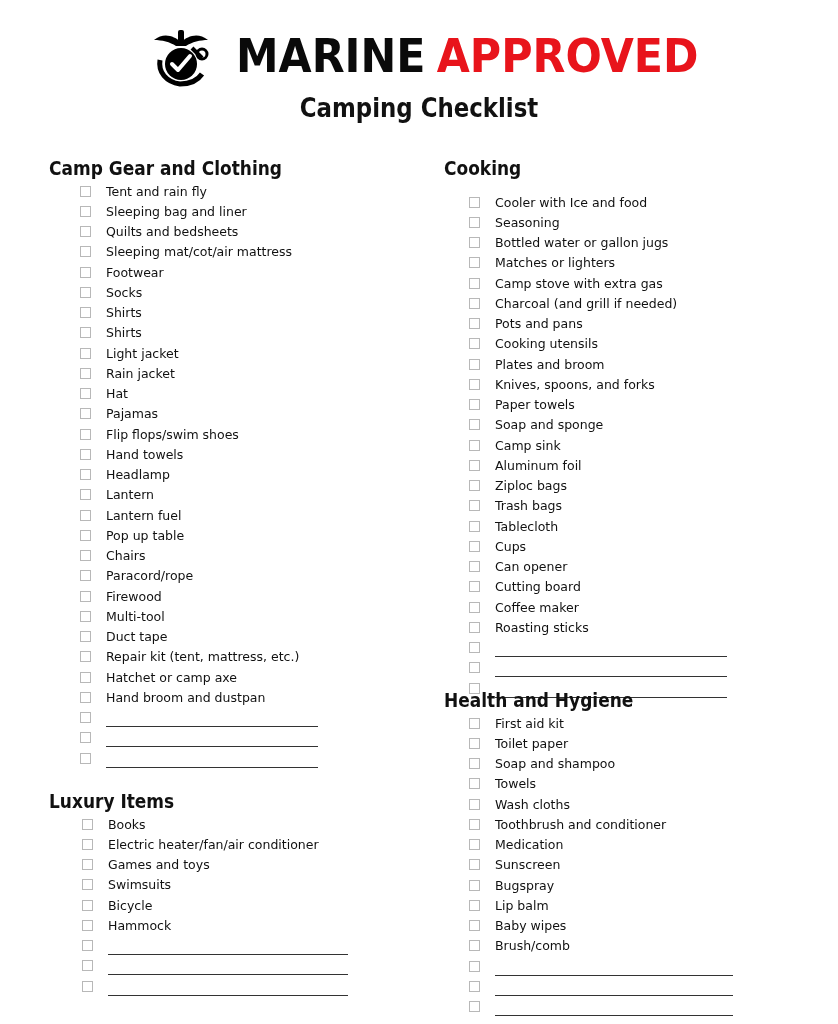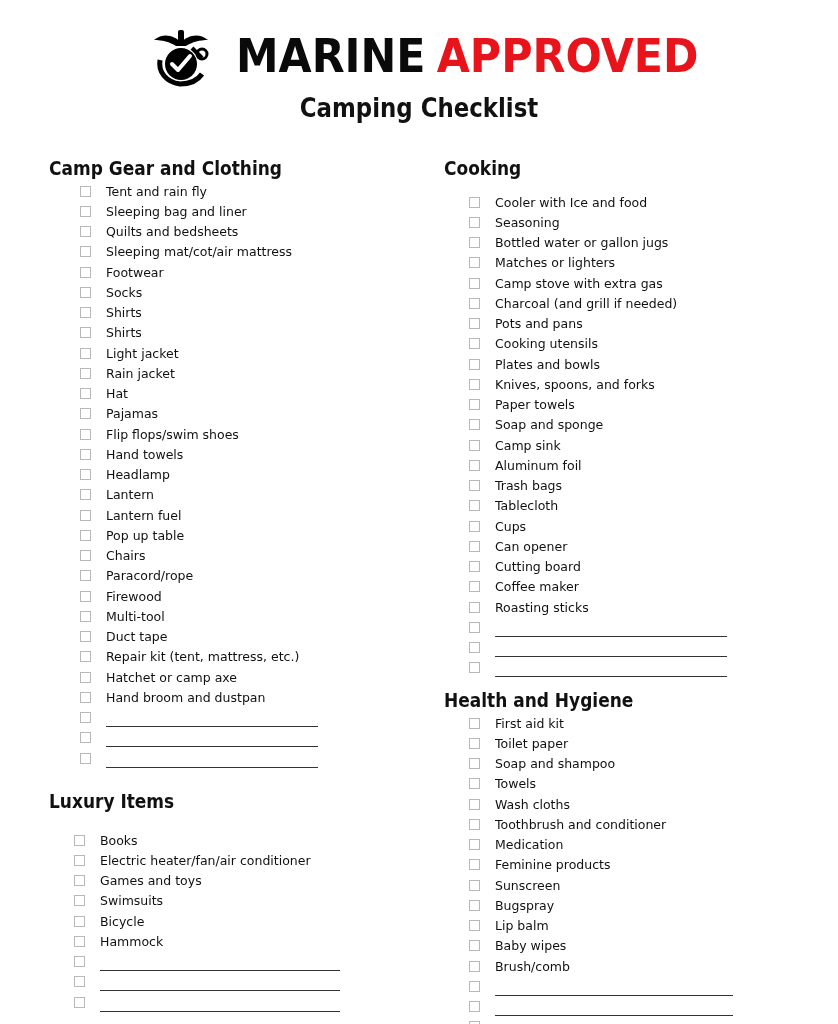--- a/index.html
+++ b/index.html
@@ -149,21 +149,21 @@
       <span class="box"></span>
       <span class="blank" style="width: 212px;"></span>
     </li>
     <li class="item">
       <span class="box"></span>
       <span class="blank" style="width: 212px;"></span>
     </li>
   </ul>
 
 <div class="section-title" style="left:49px; top:788px;">Luxury Items</div>
-<ul class="list" id="list-luxury" style="left:74px; top:814px;margin-top:16px;">
+<ul class="list" id="list-luxury" style="left:82px; top:814px;">
     <li class="item">
       <span class="box"></span>
       <span>Books</span>
     </li>
     <li class="item">
       <span class="box"></span>
       <span>Electric heater/fan/air conditioner</span>
     </li>
     <li class="item">
       <span class="box"></span>
@@ -224,41 +224,45 @@
     <li class="item">
       <span class="box"></span>
       <span>Pots and pans</span>
     </li>
     <li class="item">
       <span class="box"></span>
       <span>Cooking utensils</span>
     </li>
     <li class="item">
       <span class="box"></span>
-      <span>Plates and bowls</span>
+      <span>Plates and broom</span>
     </li>
     <li class="item">
       <span class="box"></span>
       <span>Knives, spoons, and forks</span>
     </li>
     <li class="item">
       <span class="box"></span>
       <span>Paper towels</span>
     </li>
     <li class="item">
       <span class="box"></span>
       <span>Soap and sponge</span>
     </li>
     <li class="item">
       <span class="box"></span>
       <span>Camp sink</span>
     </li>
     <li class="item">
       <span class="box"></span>
       <span>Aluminum foil</span>
+    </li>
+    <li class="item">
+      <span class="box"></span>
+      <span>Ziploc bags</span>
     </li>
     <li class="item">
       <span class="box"></span>
       <span>Trash bags</span>
     </li>
     <li class="item">
       <span class="box"></span>
       <span>Tablecloth</span>
     </li>
     <li class="item">
@@ -320,24 +324,20 @@
     <li class="item">
       <span class="box"></span>
       <span>Toothbrush and conditioner</span>
     </li>
     <li class="item">
       <span class="box"></span>
       <span>Medication</span>
     </li>
     <li class="item">
       <span class="box"></span>
-      <span>Feminine products</span>
-    </li>
-    <li class="item">
-      <span class="box"></span>
       <span>Sunscreen</span>
     </li>
     <li class="item">
       <span class="box"></span>
       <span>Bugspray</span>
     </li>
     <li class="item">
       <span class="box"></span>
       <span>Lip balm</span>
     </li>

